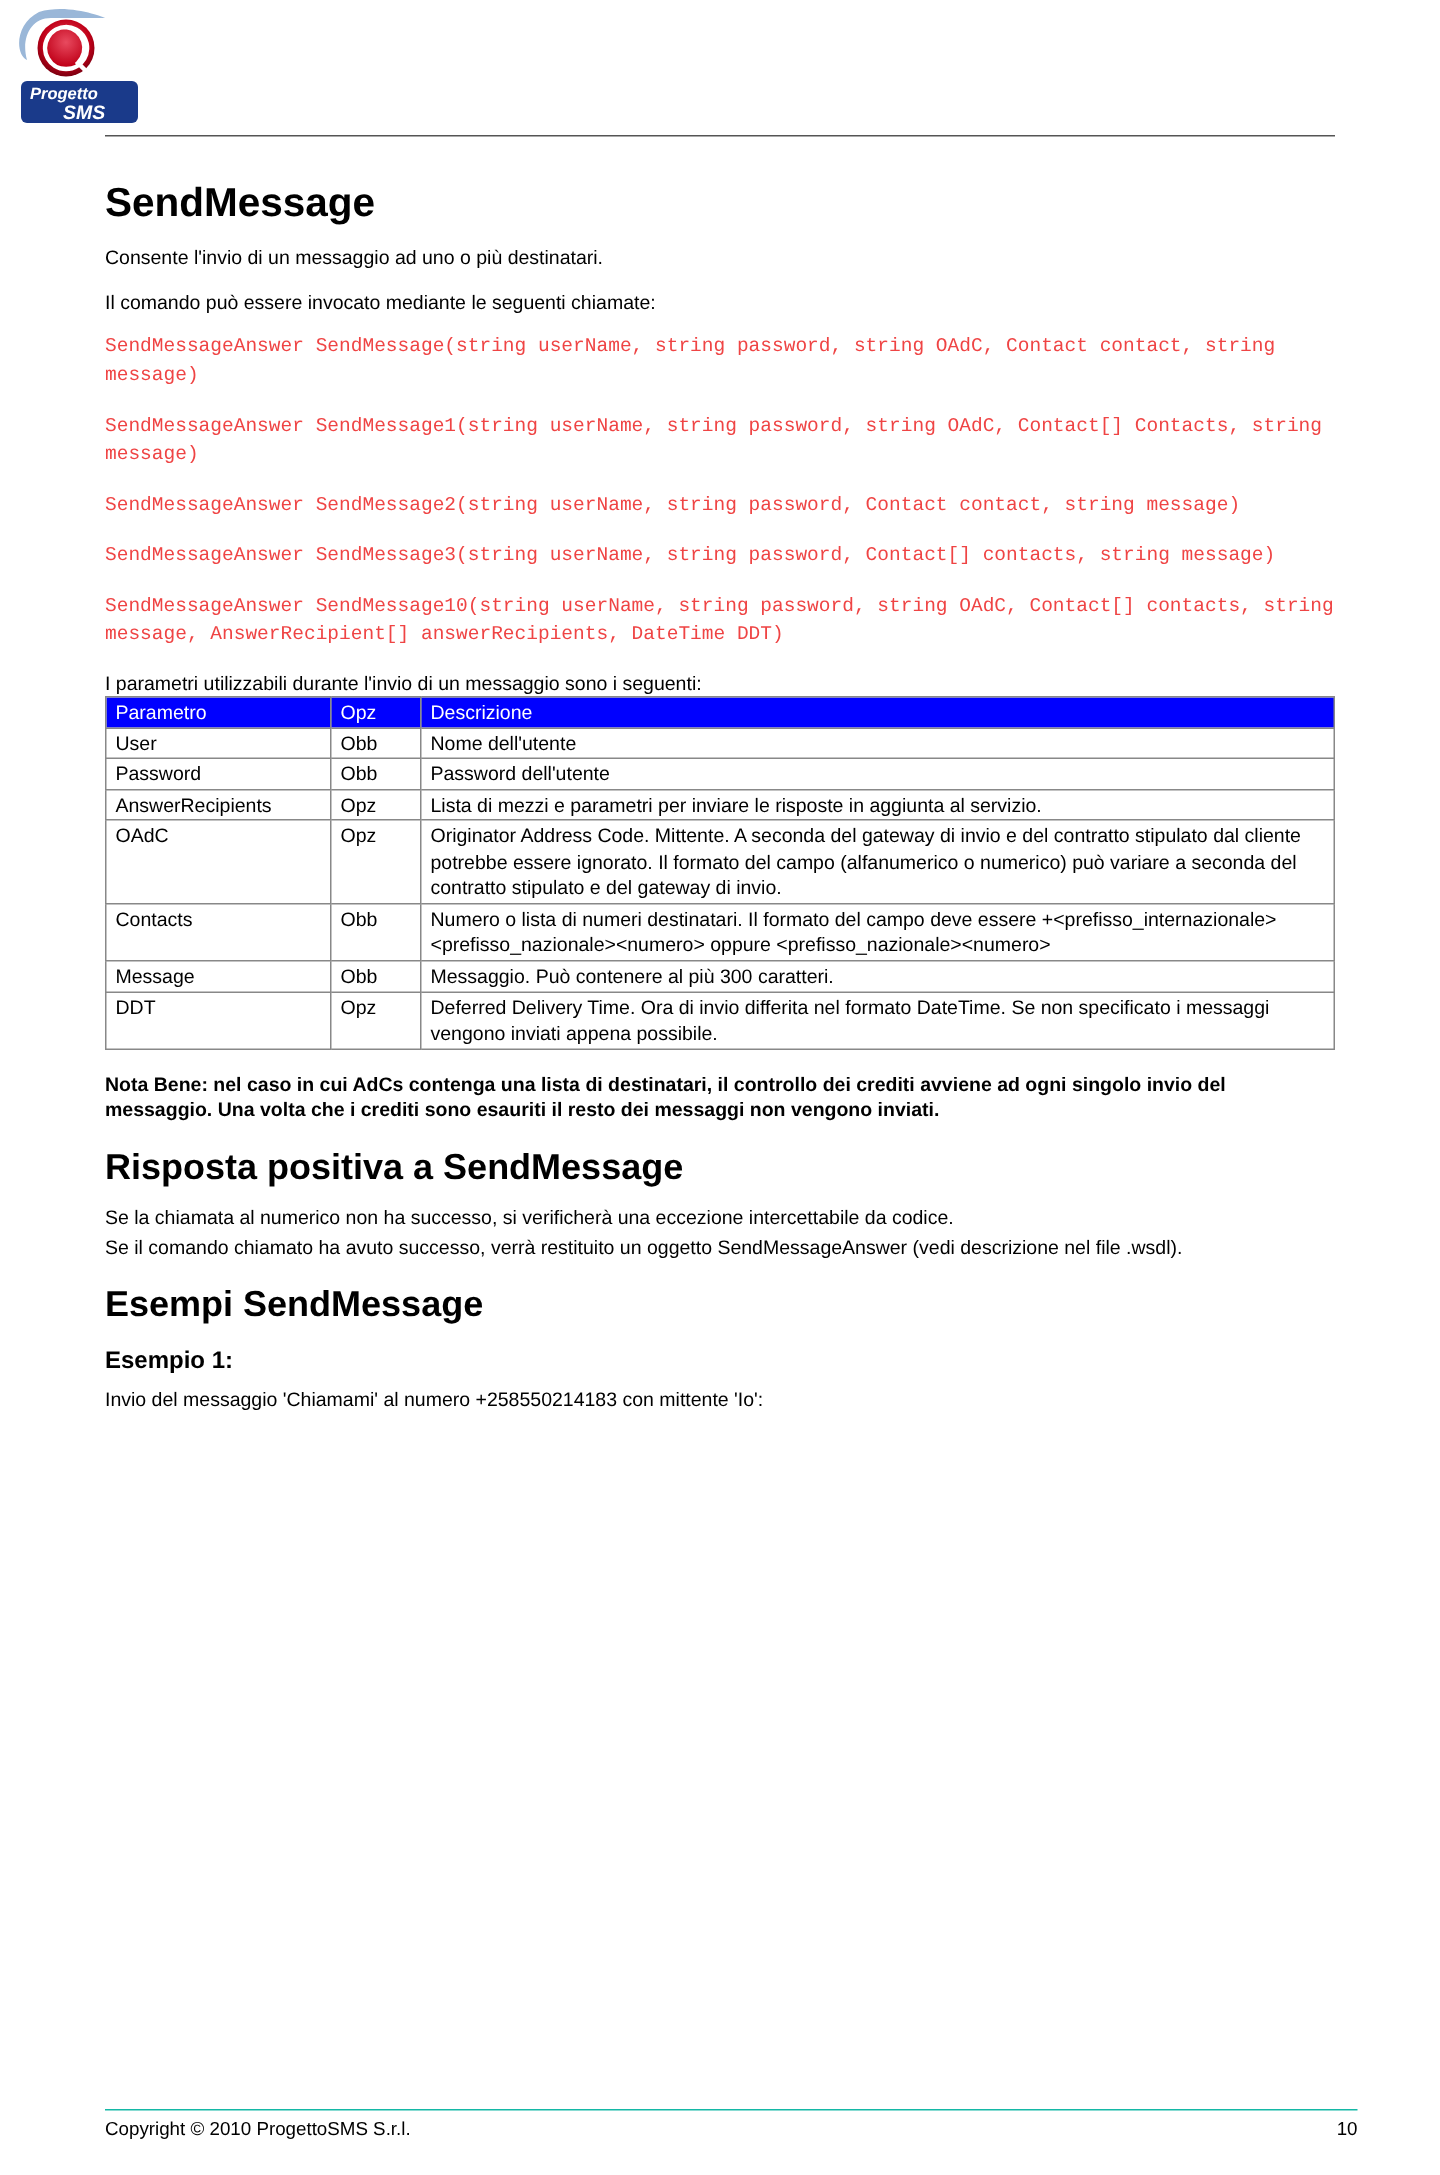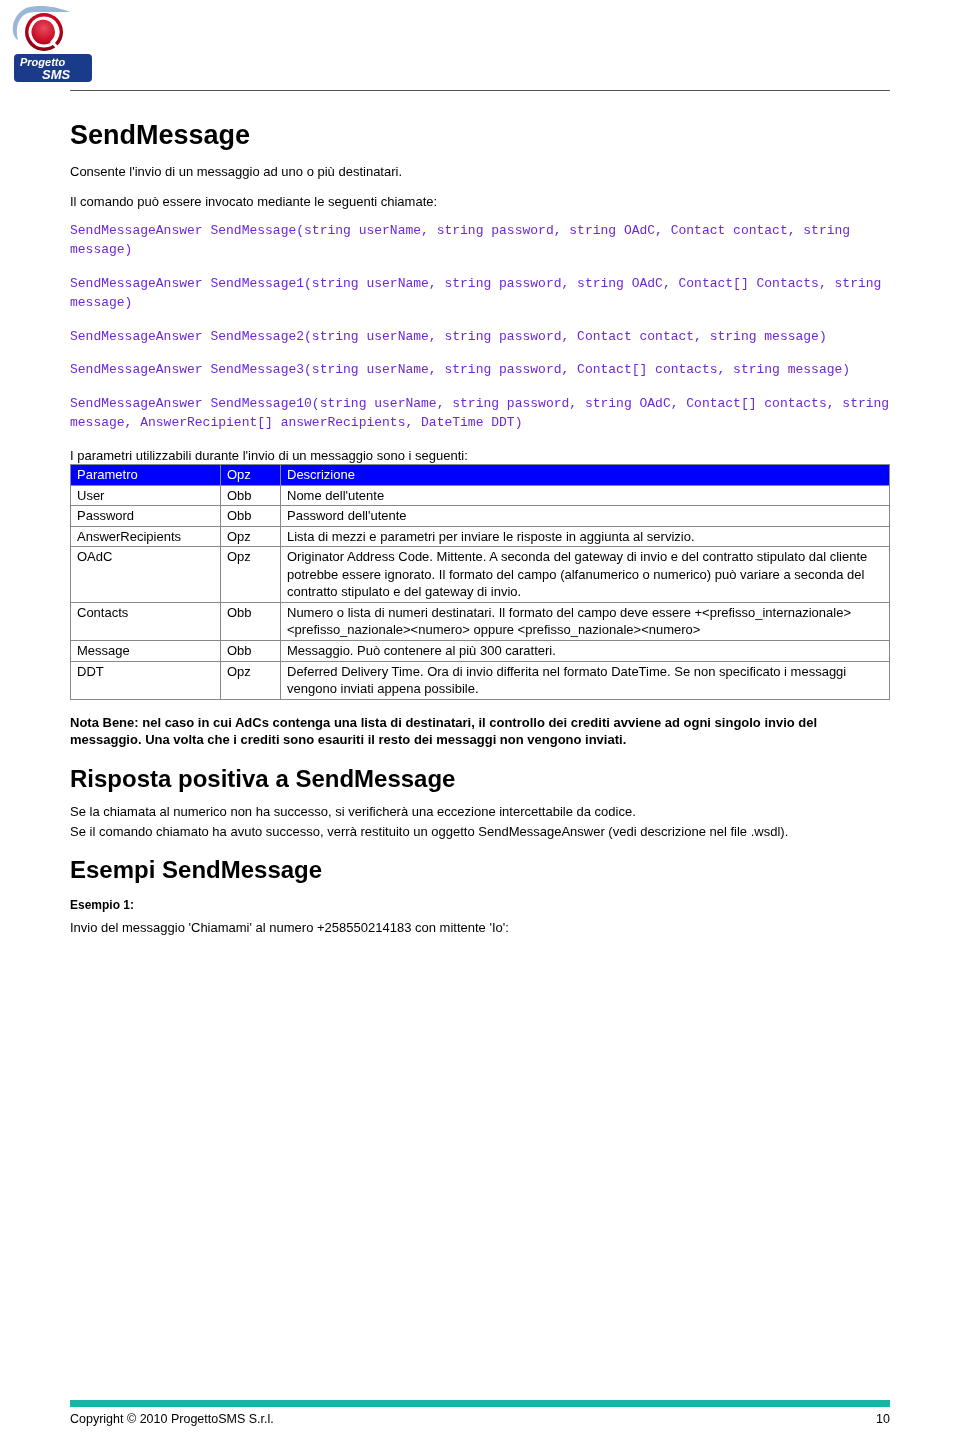--- a/index.html
+++ b/index.html
@@ -34,31 +34,31 @@
     font-weight: bold;
     margin-bottom: 10px;
   }
   h2 {
     font-size: 24px;
     font-weight: bold;
     margin-top: 14px;
     margin-bottom: 8px;
   }
   h3 {
-    font-size: 12px;
+    font-size: 16px;
     font-weight: bold;
     margin-top: 10px;
     margin-bottom: 6px;
   }
   p { margin-bottom: 10px; }
   .intro { margin-bottom: 12px; }
   .code-block {
     font-family: "Courier New", Courier, monospace;
     font-size: 13px;
-    color: #6d28d9;
+    color: #ef4444;
     margin-bottom: 14px;
     white-space: pre-wrap;
     line-height: 1.5;
   }
   .params-intro { margin-top: 6px; margin-bottom: 0; }
   table.params {
     width: 100%;
     border-collapse: collapse;
     font-size: 13px;
     margin-bottom: 14px;
@@ -77,22 +77,22 @@
     vertical-align: top;
   }
   .col-param { width: 150px; }
   .col-opz { width: 60px; }
   .nb { margin-top: 8px; margin-bottom: 10px; }
   .nb b { font-weight: bold; }
   .footer {
     position: absolute;
     bottom: 22px;
     left: 70px;
-    right: 70px;
-    border-top: 7px solid #14b8a6;
+    right: 55px;
+    border-top: 1px solid #14b8a6;
     padding-top: 4px;
     font-size: 12.5px;
     display: flex;
     justify-content: space-between;
   }
   .mono-inline {
     font-family: Liberation Sans, sans-serif;
   }
 </style>
 </head>

